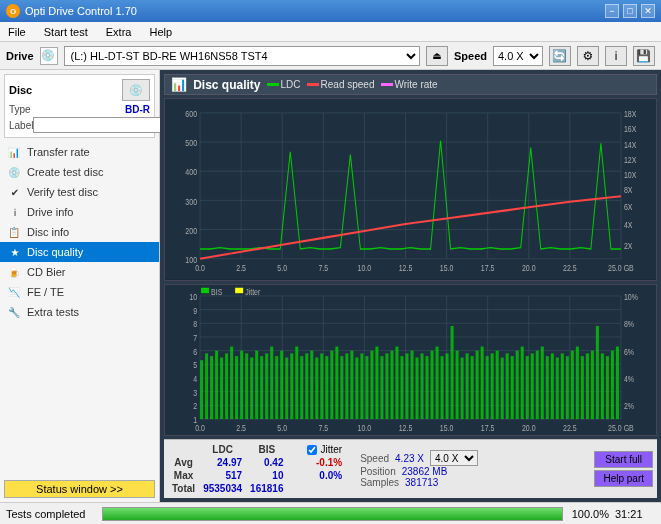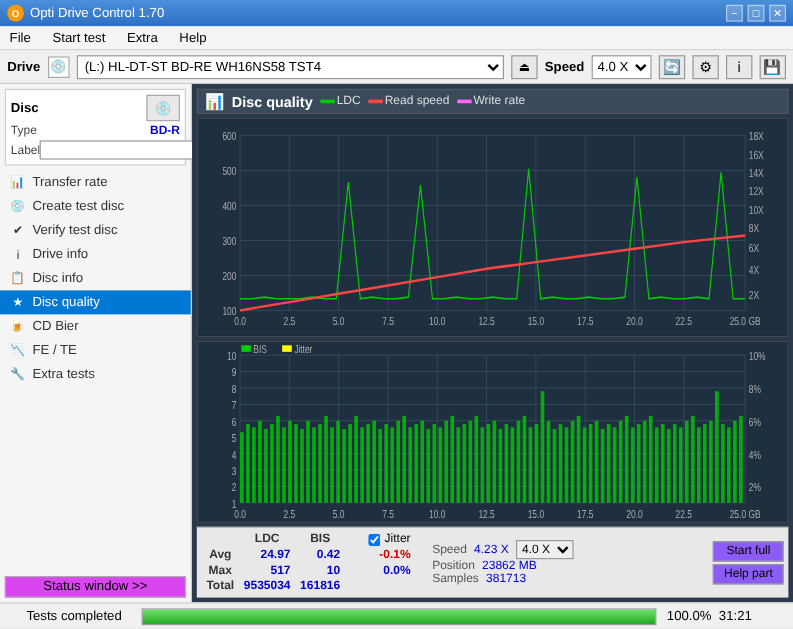--- a/index.html
+++ b/index.html
@@ -172,35 +172,35 @@
       color: white;
     }
     .nav-icon {
       width: 14px; height: 14px;
       display: flex; align-items: center; justify-content: center;
       font-size: 10px;
     }
     
     #status-window-btn {
       margin: 4px;
-      background: #d946ef;
+      background: #fde047;
       border: 1px solid #aaa;
       padding: 2px 6px;
       cursor: pointer;
       font-size: 11px;
       text-align: center;
     }
     
     #statusbar {
       height: 22px;
       background: #f0f0f0;
       border-top: 1px solid #ccc;
       display: flex;
       align-items: center;
-      padding: 0 22px;
+      padding: 0 6px;
       gap: 6px;
       font-size: 11px;
       position: absolute;
       bottom: 0;
       left: 0;
       right: 0;
     }
     #status-text { color: #000; min-width: 90px; }
     #progress-bar-bg {
       flex: 1;

